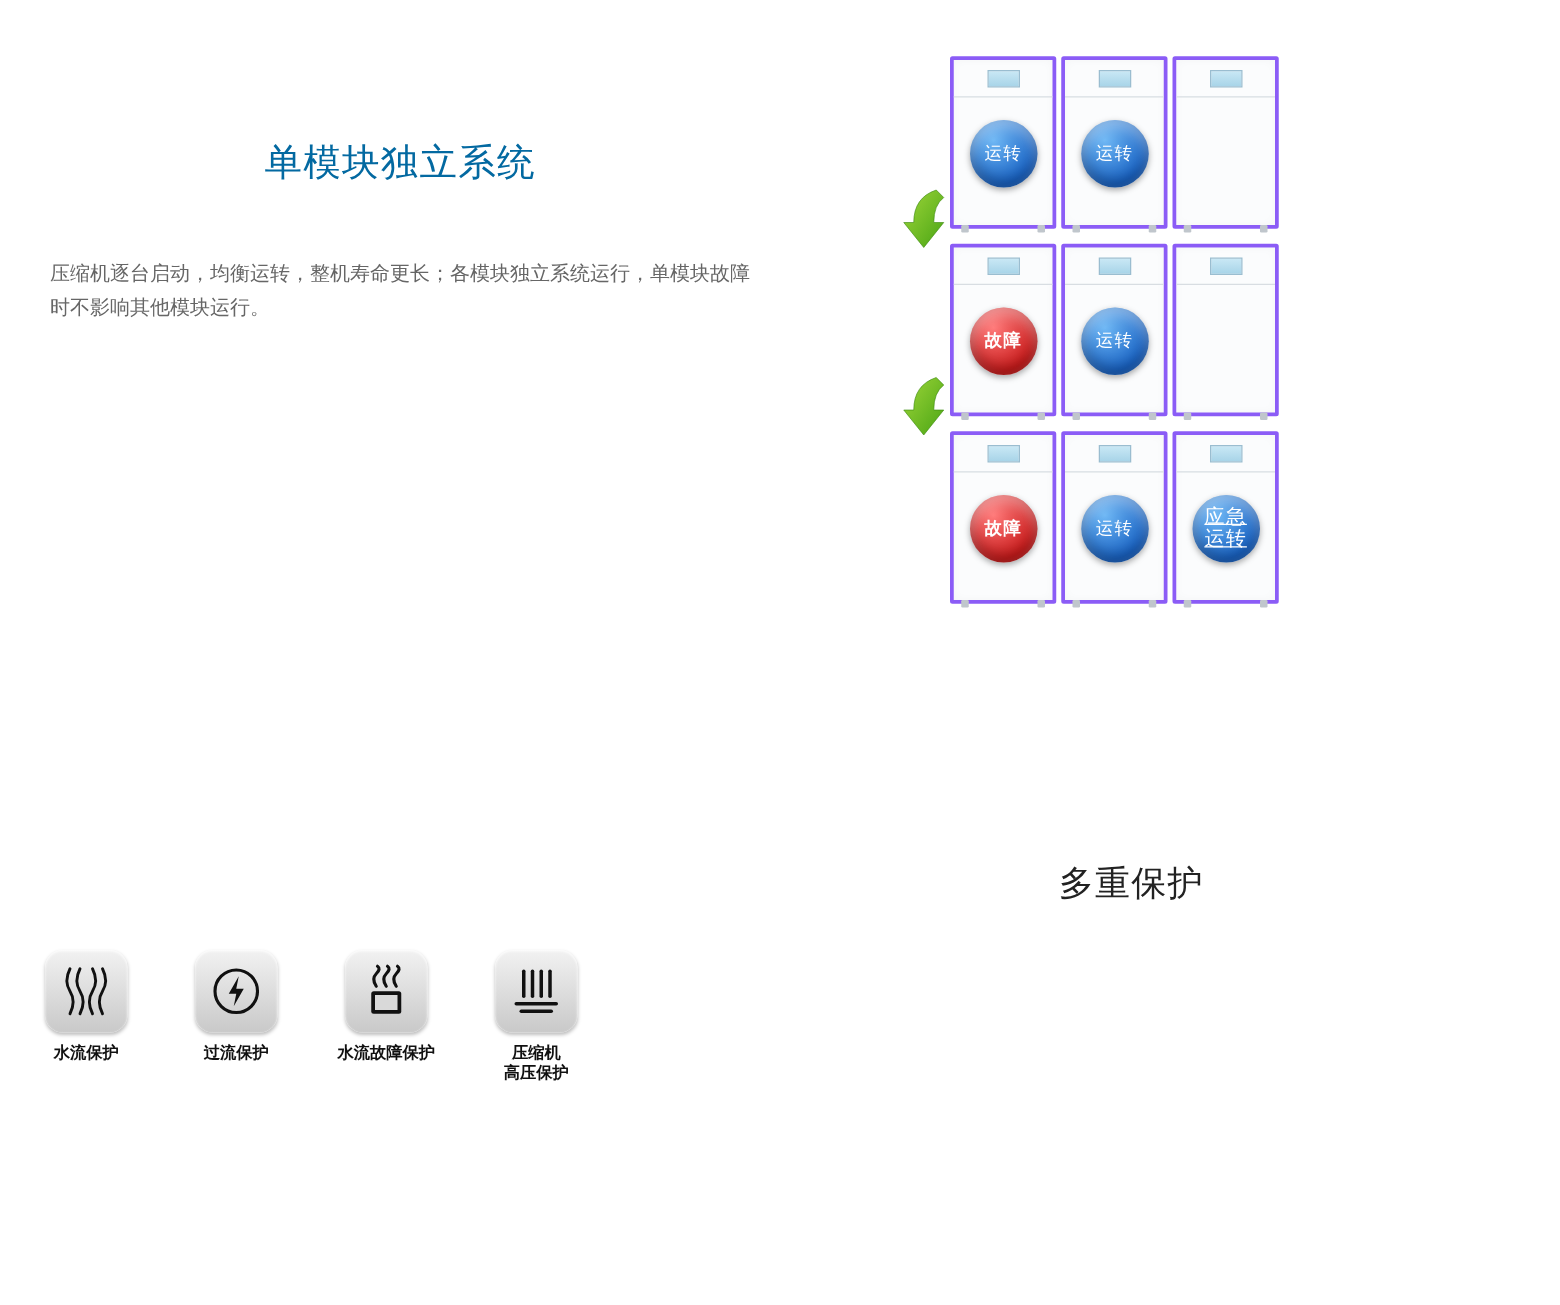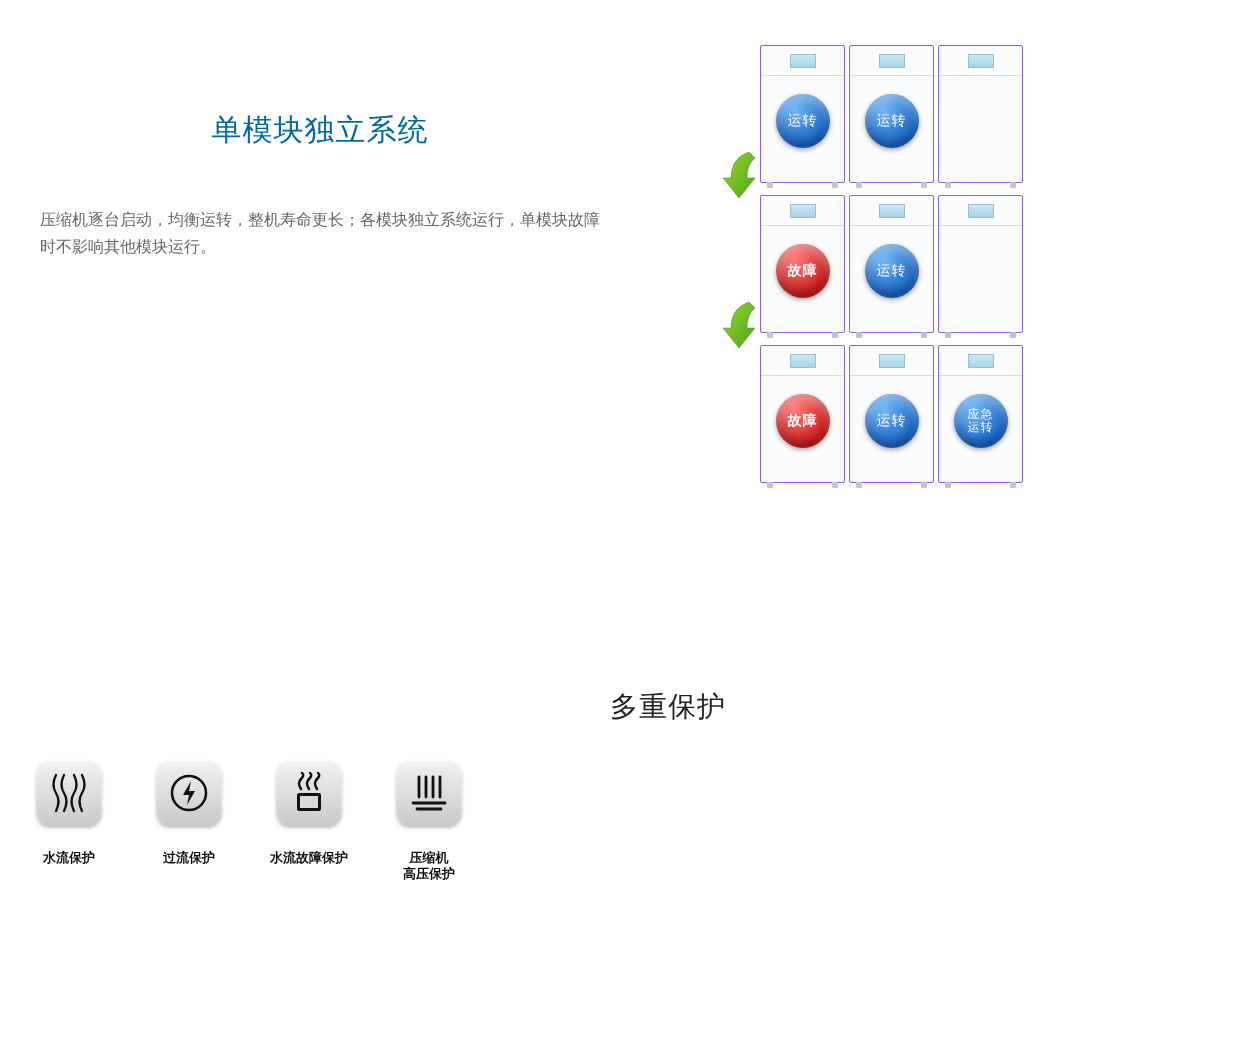--- a/index.html
+++ b/index.html
@@ -41,21 +41,21 @@
   .row {
     display: flex;
     gap: 4px;
     margin-bottom: 12px;
     position: relative;
   }
   .unit {
     width: 85px;
     height: 138px;
     background: #fbfcfd;
-    border: 1px solid #8b5cf6;
+    border: 3px solid #8b5cf6;
     border-radius: 2px;
     position: relative;
     display: flex;
     flex-direction: column;
     align-items: center;
     box-shadow: inset 0 0 8px rgba(0,0,0,0.03);
   }
   .unit-panel {
     width: 26px;
     height: 14px;
@@ -79,21 +79,21 @@
     justify-content: center;
     color: #fff;
     font-size: 14px;
     line-height: 1.1;
     text-align: center;
     box-shadow: 0 2px 5px rgba(0,0,0,0.35), inset 0 -6px 10px rgba(0,0,0,0.25), inset 0 6px 10px rgba(255,255,255,0.4);
     letter-spacing: 1px;
   }
   .status.blue  { background: radial-gradient(circle at 35% 30%, #6fb8f5, #1862c4 70%); }
   .status.red   { background: radial-gradient(circle at 35% 30%, #ff7a7a, #c91a1a 70%); font-weight: bold; }
-  .status.small { font-size: 12px; }
+  .status.small { font-size: 16px; text-decoration: underline; }
   .unit-feet {
     position: absolute;
     bottom: -6px;
     width: 100%;
     height: 6px;
     display: flex;
     justify-content: space-between;
     padding: 0 6px;
   }
   .foot {
@@ -114,20 +114,21 @@
   .sec2-text {
     position: absolute;
     left: 610px;
     top: 688px;
     width: 590px;
   }
   .sec2-title {
     font-size: 28px;
     font-weight: 400;
     color: #222;
+    text-align: center;
     letter-spacing: 1px;
   }
   .sec2-desc {
     margin-top: 40px;
     font-size: 14px;
     color: #666;
     line-height: 1.7;
   }
   
   .icons {
@@ -135,21 +136,20 @@
     left: 32px;
     top: 760px;
     display: flex;
     gap: 46px;
   }
   .icon-item {
     display: flex;
     flex-direction: column;
     align-items: center;
     width: 74px;
-    gap: 16px;
   }
   .icon-box {
     width: 66px;
     height: 66px;
     border-radius: 14px;
     background: linear-gradient(#f2f2f2, #c9c9c9);
     box-shadow: inset 0 1px 2px rgba(255,255,255,0.9), 0 2px 3px rgba(0,0,0,0.25);
     display: flex;
     align-items: center;
     justify-content: center;

